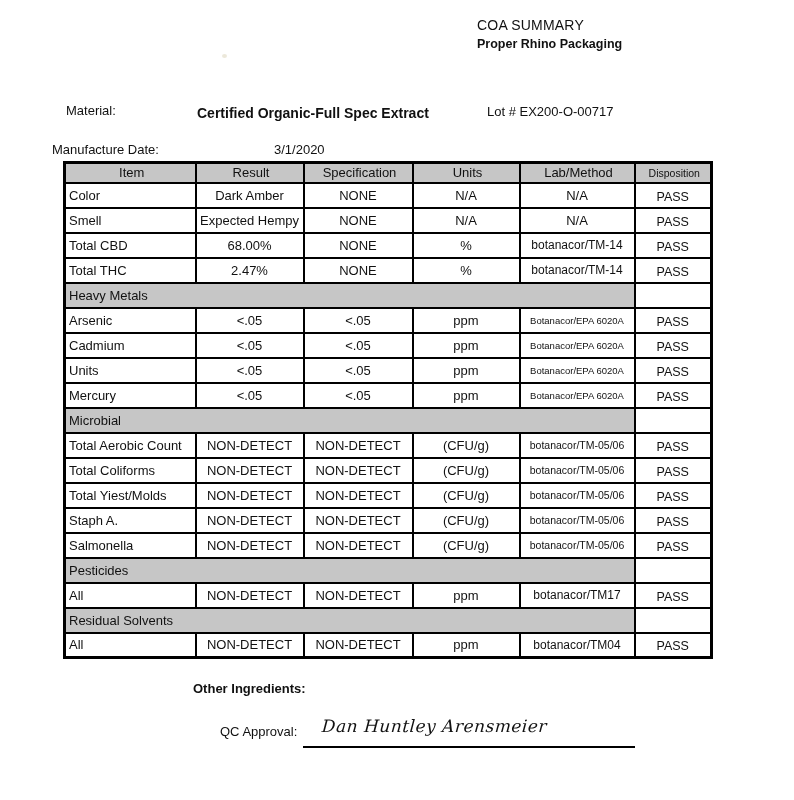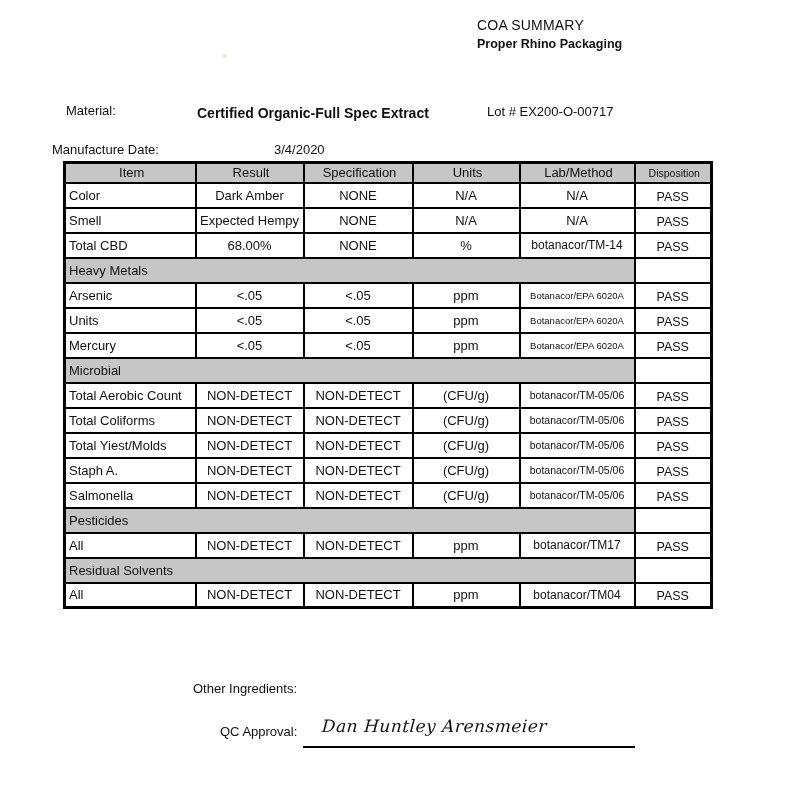--- a/index.html
+++ b/index.html
@@ -66,21 +66,21 @@
   .coa-table td.lab-xs { font-size: 9.5px; }
   .coa-table td.section-cell {
     background: var(--band-gray);
     text-align: left;
     padding-left: 3px;
     font-size: 13px;
     margin-top: 20px;
   }
   .coa-table td.section-empty { background: #ffffff; }
 
-  .other-ingredients { left: 193px; top: 681px; font-size: 13px; }
+  .other-ingredients { left: 193px; top: 681px; font-size: 13px; font-weight: bold; }
   .qc-label          { left: 220px; top: 724px; font-size: 13px; }
   .qc-signature {
     left: 322px; top: 716px;
     font-family: "DejaVu Serif", serif;
     font-style: italic;
     font-size: 17px;
     letter-spacing: 0.5px;
     transform: skewX(-4deg);
   }
   .sig-underline {
@@ -92,21 +92,21 @@
 </head>
 <body>
 
 <div class="abs coa-title">COA SUMMARY</div>
 <div class="abs company">Proper Rhino Packaging</div>
 
 <div class="abs material-label">Material:</div>
 <div class="abs material-value">Certified Organic-Full Spec Extract</div>
 <div class="abs lot-number">Lot # EX200-O-00717</div>
 <div class="abs mfg-label">Manufacture Date:</div>
-<div class="abs mfg-value">3/4/2020</div>
+<div class="abs mfg-value">3/1/2020</div>
 
 <div class="abs artifact-dot"></div>
 
 <table class="coa-table">
   <colgroup>
     <col style="width:131px">
     <col style="width:108px">
     <col style="width:109px">
     <col style="width:107px">
     <col style="width:115px">
@@ -141,25 +141,41 @@
       </tr>
       <tr>
         <td class="col-item">Total CBD</td>
         <td class="col-center">68.00%</td>
         <td class="col-center">NONE</td>
         <td class="col-center">%</td>
         <td class="col-center lab-md">botanacor/TM-14</td>
         <td class="col-center col-pass">PASS</td>
       </tr>
       <tr>
+        <td class="col-item">Total THC</td>
+        <td class="col-center">2.47%</td>
+        <td class="col-center">NONE</td>
+        <td class="col-center">%</td>
+        <td class="col-center lab-md">botanacor/TM-14</td>
+        <td class="col-center col-pass">PASS</td>
+      </tr>
+      <tr>
         <td colspan="5" class="section-cell">Heavy Metals</td>
         <td class="section-empty"></td>
       </tr>
       <tr>
         <td class="col-item">Arsenic</td>
+        <td class="col-center">&lt;.05</td>
+        <td class="col-center">&lt;.05</td>
+        <td class="col-center">ppm</td>
+        <td class="col-center lab-xs">Botanacor/EPA 6020A</td>
+        <td class="col-center col-pass">PASS</td>
+      </tr>
+      <tr>
+        <td class="col-item">Cadmium</td>
         <td class="col-center">&lt;.05</td>
         <td class="col-center">&lt;.05</td>
         <td class="col-center">ppm</td>
         <td class="col-center lab-xs">Botanacor/EPA 6020A</td>
         <td class="col-center col-pass">PASS</td>
       </tr>
       <tr>
         <td class="col-item">Units</td>
         <td class="col-center">&lt;.05</td>
         <td class="col-center">&lt;.05</td>

